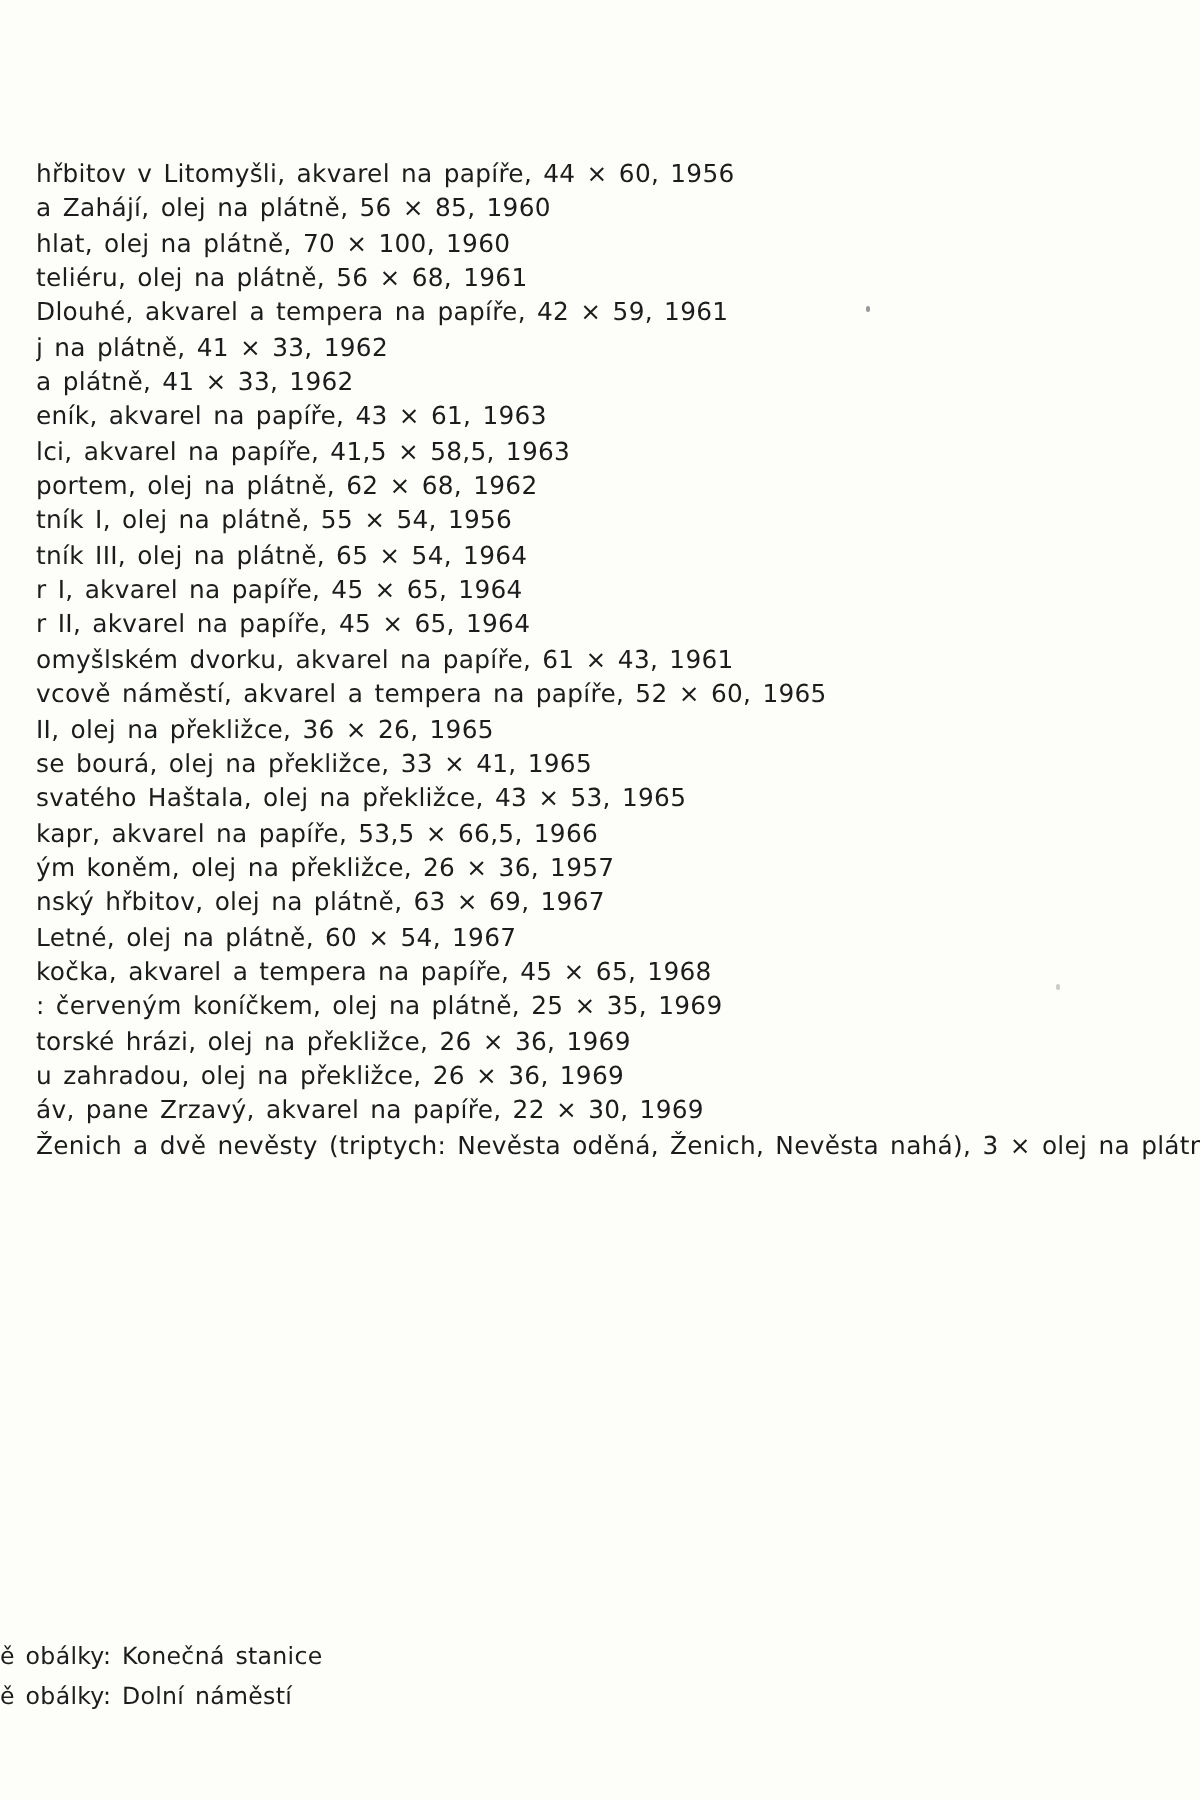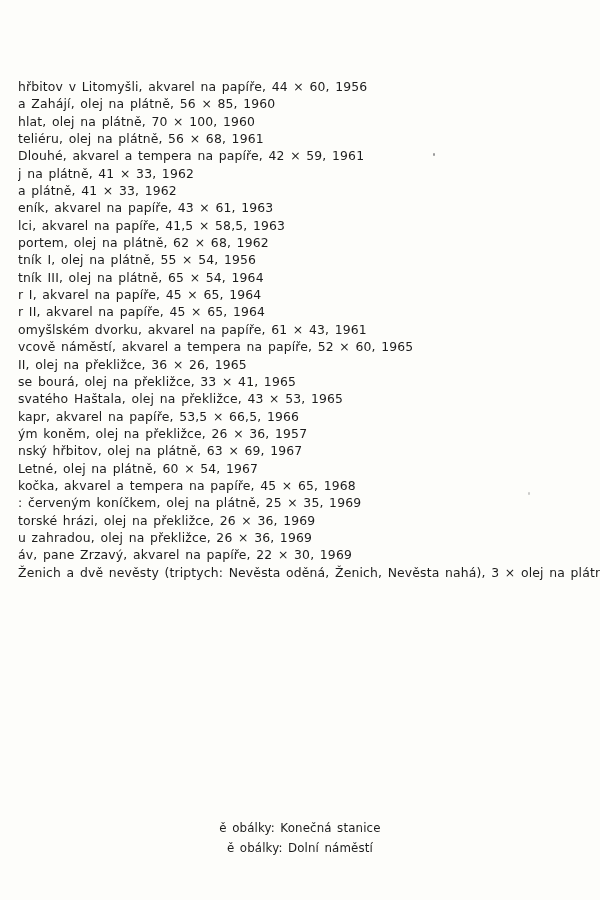--- a/index.html
+++ b/index.html
@@ -40,21 +40,20 @@
       position: absolute;
       left: 0;
       top: 818px;
       width: 600px;
     }
     .footer div {
       height: 20px;
       line-height: 20px;
       white-space: nowrap;
       font-size: 11.8px;
-      text-align: center;
     }
     .speck {
       position: absolute;
       width: 2px;
       height: 3px;
       background: #9a9a9a;
       border-radius: 1px;
     }
   </style>
 </head>

